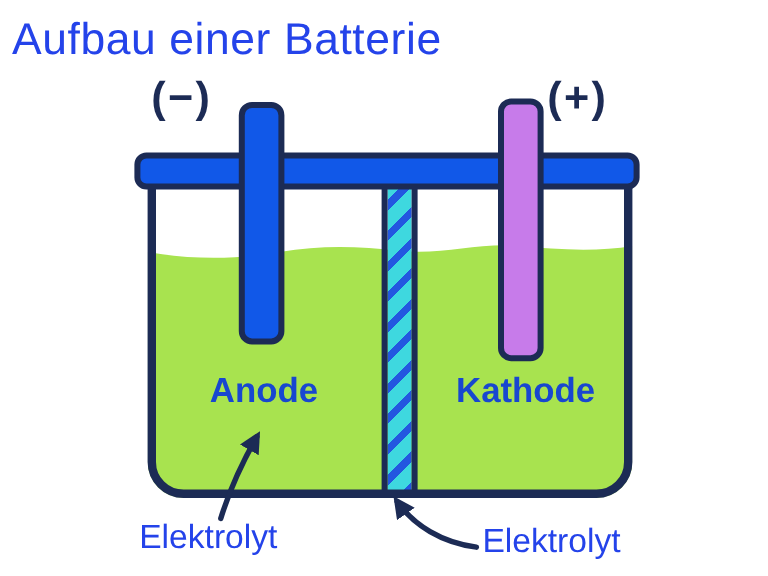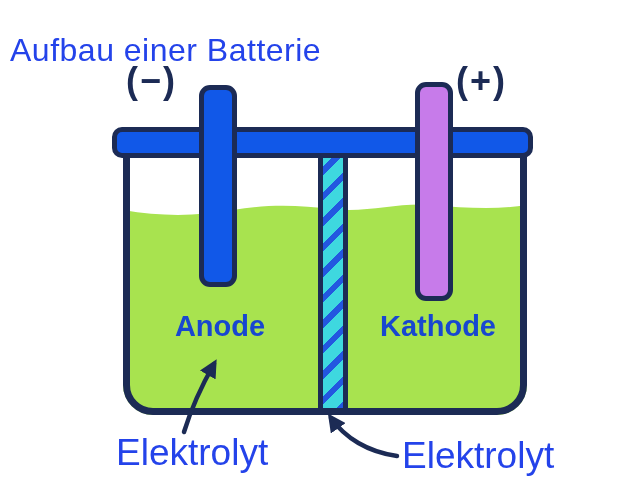--- a/index.html
+++ b/index.html
@@ -2,23 +2,22 @@
 <html style="--background: #ffffff; --title_blue: #2443ea; --label_blue: #1847d0; --navy: #1c2b55; --electrode_blue: #1158e8; --cathode_purple: #c77bea; --electrolyte_green: #a8e34f; --separator_teal: #3ed8df; --separator_stripe_blue: #2357e0;"><head>
 <meta charset="utf-8">
 <style>
   html,body{margin:0;padding:0;background:#fff;}
   .canvas{
     position:relative;width:640px;height:480px;background:var(--background,#fff);
     overflow:hidden;font-family:"Liberation Sans",sans-serif;
   }
   .title{
     position:absolute;left:10px;top:12px;
-    font-size:32px;font-weight:400;letter-spacing:0.5px;
+    font-size:37px;font-weight:400;letter-spacing:0.5px;
     color:var(--title_blue,#2443ea);
-    margin-top:20px;
   }
   .terminal{
     position:absolute;top:60px;font-size:36px;font-weight:700;
     color:var(--navy,#1c2b55);letter-spacing:2px;
   }
   .terminal.neg{left:126px;}
   .terminal.pos{left:456px;}
   
   .vessel{
     position:absolute;left:123px;top:150px;width:404px;height:265px;
@@ -50,21 +49,21 @@
   }
   .electrode.anode-rod{left:199px;top:85px;height:202px;background:var(--electrode_blue,#1158e8);}
   .electrode.cathode-rod{left:415px;top:82px;height:219px;background:var(--cathode_purple,#c77bea);}
   .cell-label{
     position:absolute;top:310px;font-size:29px;font-weight:700;
     color:var(--label_blue,#1847d0);text-align:center;z-index:5;
   }
   .cell-label.anode{left:130px;width:180px;}
   .cell-label.kathode{left:352px;width:172px;}
   .caption{
-    position:absolute;font-size:37px;font-weight:400;
+    position:absolute;font-size:28px;font-weight:400;
     color:var(--title_blue,#2443ea);z-index:5;
   }
   .caption.elektrolyt{left:116px;top:432px;}
   .caption.separator-cap{left:402px;top:435px;}
   svg.arrows{position:absolute;left:0;top:0;width:640px;height:480px;z-index:6;pointer-events:none;}
 </style>
 </head>
 <body>
 
 <div class="canvas">

